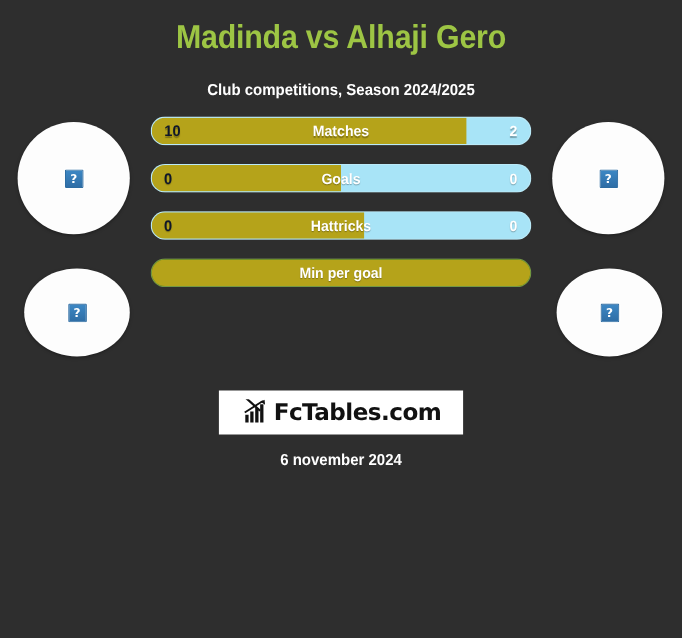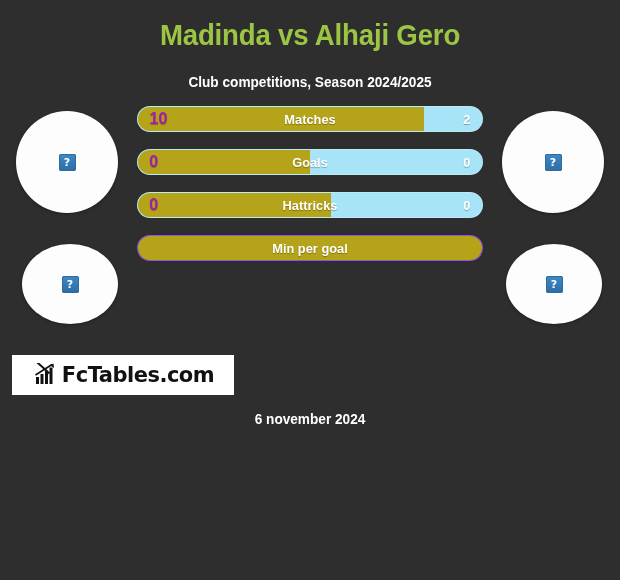--- a/index.html
+++ b/index.html
@@ -118,44 +118,45 @@
     font-size: 13.5px;
     font-weight: bold;
     font-family: "Liberation Sans Narrow", "Liberation Sans", sans-serif;
     transform: scaleX(0.95);
     text-shadow: 0 1px 1px rgba(0,0,0,0.30);
     pointer-events: none;
   }
   .bar .val-home {
     position: absolute;
     left: 11px;
-    color: #a21caf;
-    font-size: 17px;
+    color: #0f172a;
+    font-size: 14px;
     font-weight: bold;
     font-family: "Liberation Sans Narrow", "Liberation Sans", sans-serif;
     transform: scaleX(0.95);
     text-shadow: 0 1px 1px rgba(0,0,0,0.30);
   }
   .bar .val-away {
     position: absolute;
     right: 11px;
     color: #ffffff;
     font-size: 13.5px;
     font-weight: bold;
     font-family: "Liberation Sans Narrow", "Liberation Sans", sans-serif;
     transform: scaleX(0.95);
     text-shadow: 0 1px 1px rgba(0,0,0,0.30);
   }
 
   
   .logo-wrap {
     position: absolute;
-    left: 12px; right: 0;
+    left: 0; right: 0;
     top: 355px;
     display: flex;
+    justify-content: center;
   }
   .logo {
     background: #ffffff;
     width: 222px;
     height: 40px;
     display: flex;
     align-items: center;
     justify-content: center;
     gap: 4px;
   }
@@ -222,21 +223,21 @@
         <div class="val-home">0</div>
         <div class="val-away">0</div>
         <div class="label">Goals</div>
       </div>
       <div class="bar" style="background: rgb(168, 228, 247);">
         <div class="fill-home" style="width: 56%; background: rgb(181, 163, 26);"></div>
         <div class="val-home">0</div>
         <div class="val-away">0</div>
         <div class="label">Hattricks</div>
       </div>
-      <div class="bar" style="background: #6d28d9;">
+      <div class="bar" style="background: #4d7c0f;">
         <div class="fill-home" style="width: 100%; background: rgb(181, 163, 26);"></div>
         <div class="label">Min per goal</div>
       </div>
     </div>
 </div>
 
 <div class="logo-wrap">
   <div class="logo">
     <svg width="26" height="24" viewBox="0 0 26 24">
       <path d="M3 3 L23 3 L23 5 L5 5 Z" fill="#111" transform="rotate(42 13 5) translate(-3 2)"></path>

